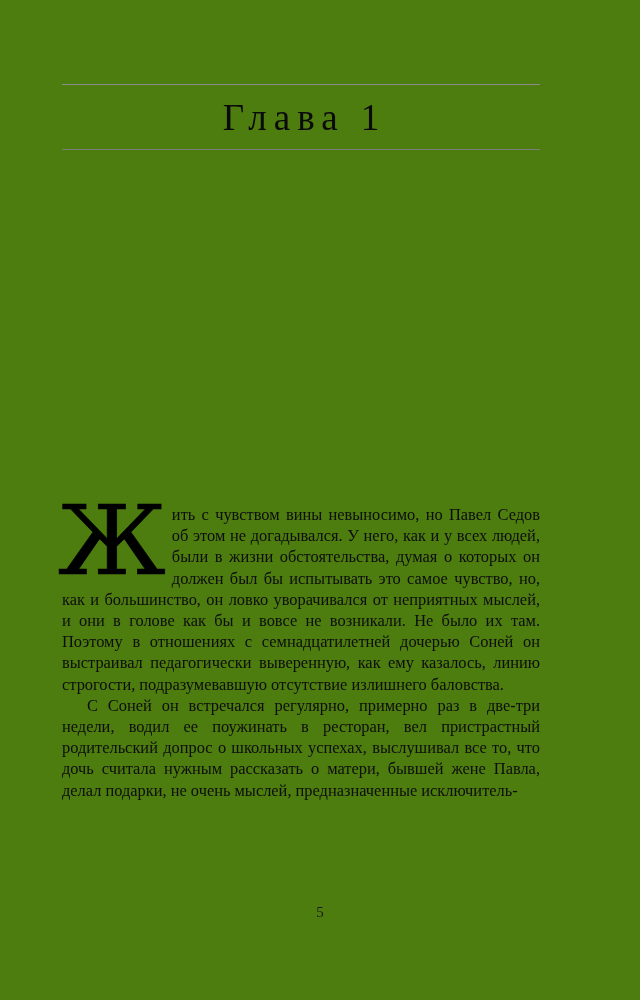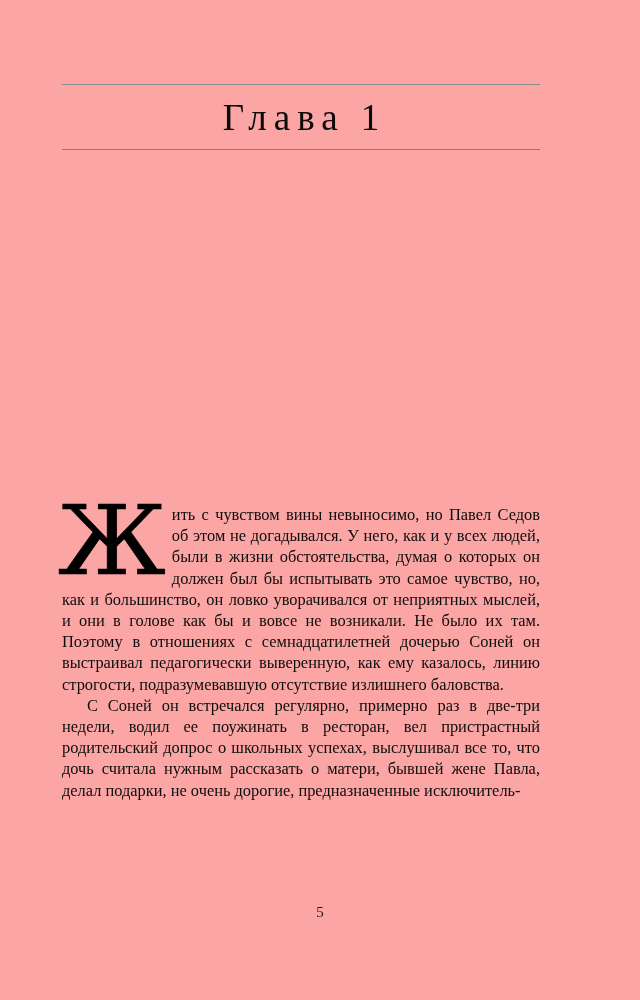--- a/index.html
+++ b/index.html
@@ -6,21 +6,21 @@
     margin: 0;
     padding: 0;
     background: #ffffff;
   }
 
   .page {
     position: relative;
     width: 640px;
     height: 1000px;
     margin: 0 auto;
-    background: #fca5a5;
+    background: #4d7c0f;
     overflow: hidden;
     font-family: "Liberation Serif", "DejaVu Serif", serif;
     color: #000000;
     -webkit-font-smoothing: antialiased;
   }
 
   
   .chapter-header {
     position: absolute;
     left: 62px;
@@ -113,19 +113,19 @@
   <div class="chapter-header">
     <div class="rule rule-top"></div>
     <div class="chapter-title">Глава 1</div>
     <div class="rule rule-bottom"></div>
   </div>
 
   <div class="body-block">
 
     <p class="para para-first"><span class="dropcap">Ж</span><span>ить с чувством вины невыносимо, но Павел Седов об этом не догадывался. У него, как и у всех людей, были в жизни обстоятельства, думая о которых он должен был бы испытывать это самое чувство, но, как и большинство, он ловко уворачивался от неприятных мыслей, и они в голове как бы и вовсе не возникали. Не было их там. Поэтому в отношениях с семнадцатилетней дочерью Соней он выстраивал педагогически выверенную, как ему казалось, линию строгости, подразумевавшую отсутствие излишнего баловства.</span></p>
 
-    <p class="para para-indent">С Соней он встречался регулярно, примерно раз в две-три недели, водил ее поужинать в ресторан, вел пристрастный родительский допрос о школьных успехах, выслушивал все то, что дочь считала нужным рассказать о матери, бывшей жене Павла, делал подарки, не очень дорогие, предназначенные исключитель-</p>
+    <p class="para para-indent">С Соней он встречался регулярно, примерно раз в две-три недели, водил ее поужинать в ресторан, вел пристрастный родительский допрос о школьных успехах, выслушивал все то, что дочь считала нужным рассказать о матери, бывшей жене Павла, делал подарки, не очень мыслей, предназначенные исключитель-</p>
 
   </div>
 
   <div class="folio">5</div>
 
 </div>
 
 </body></html>

